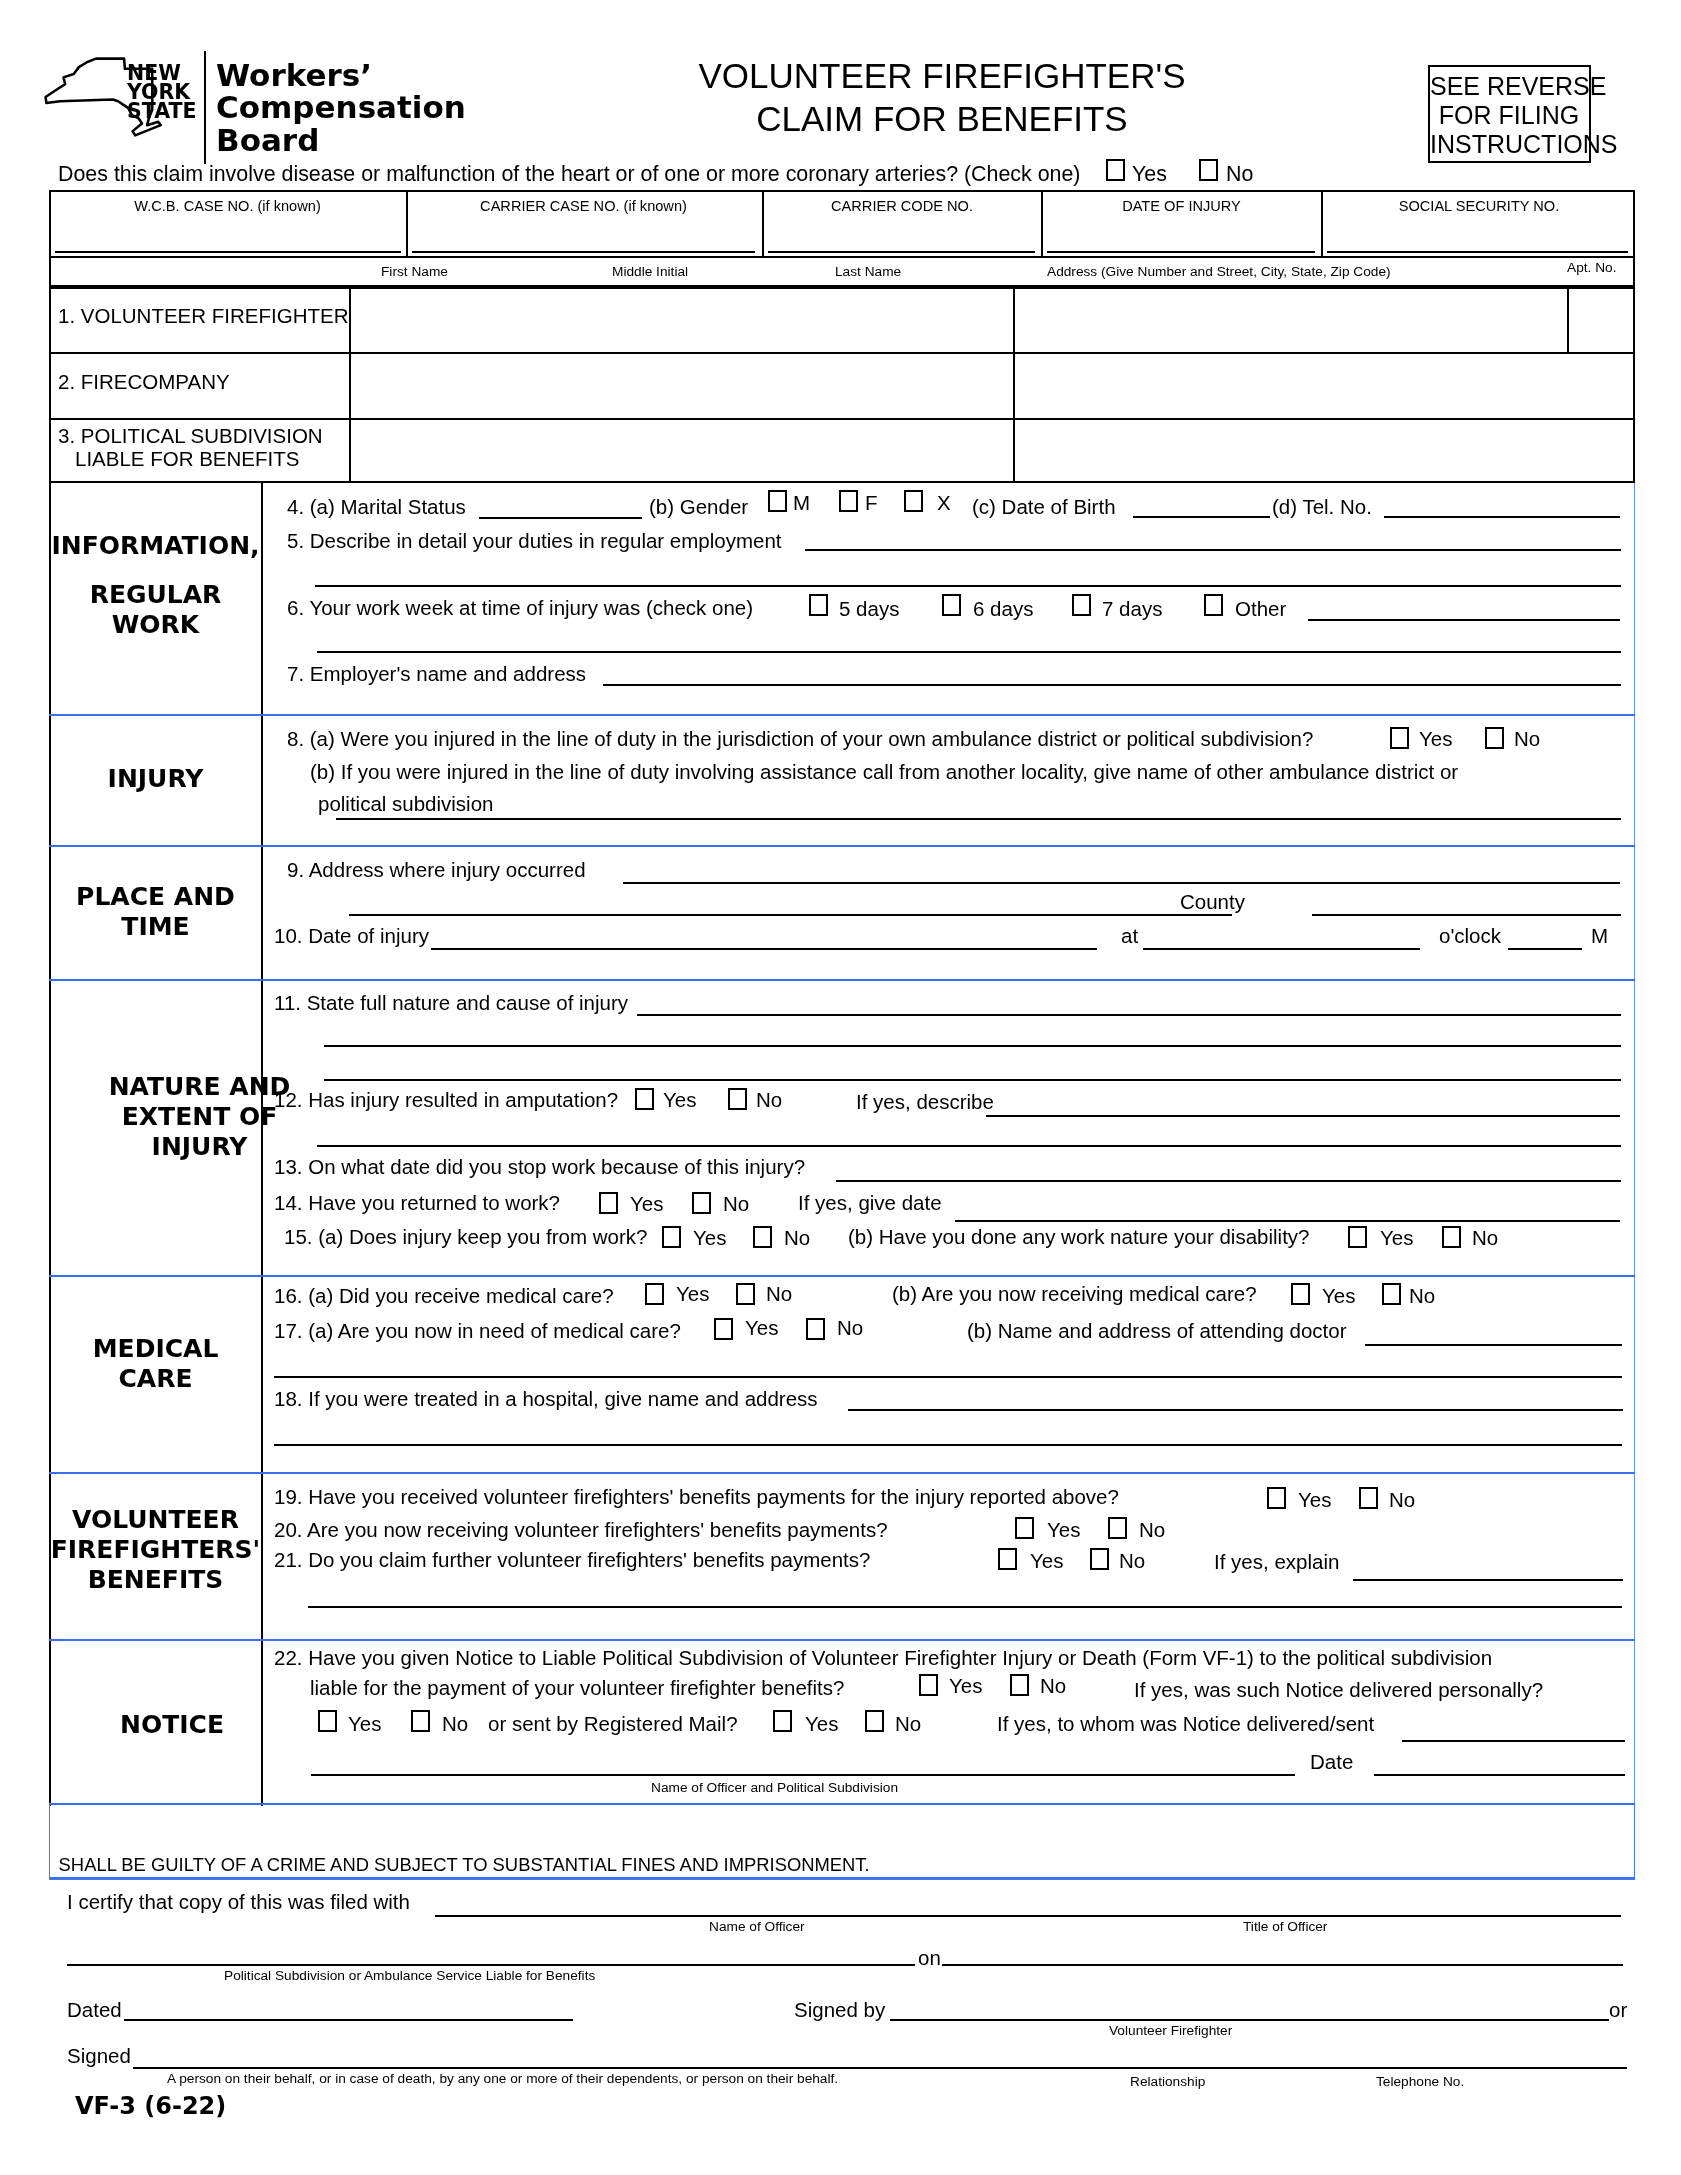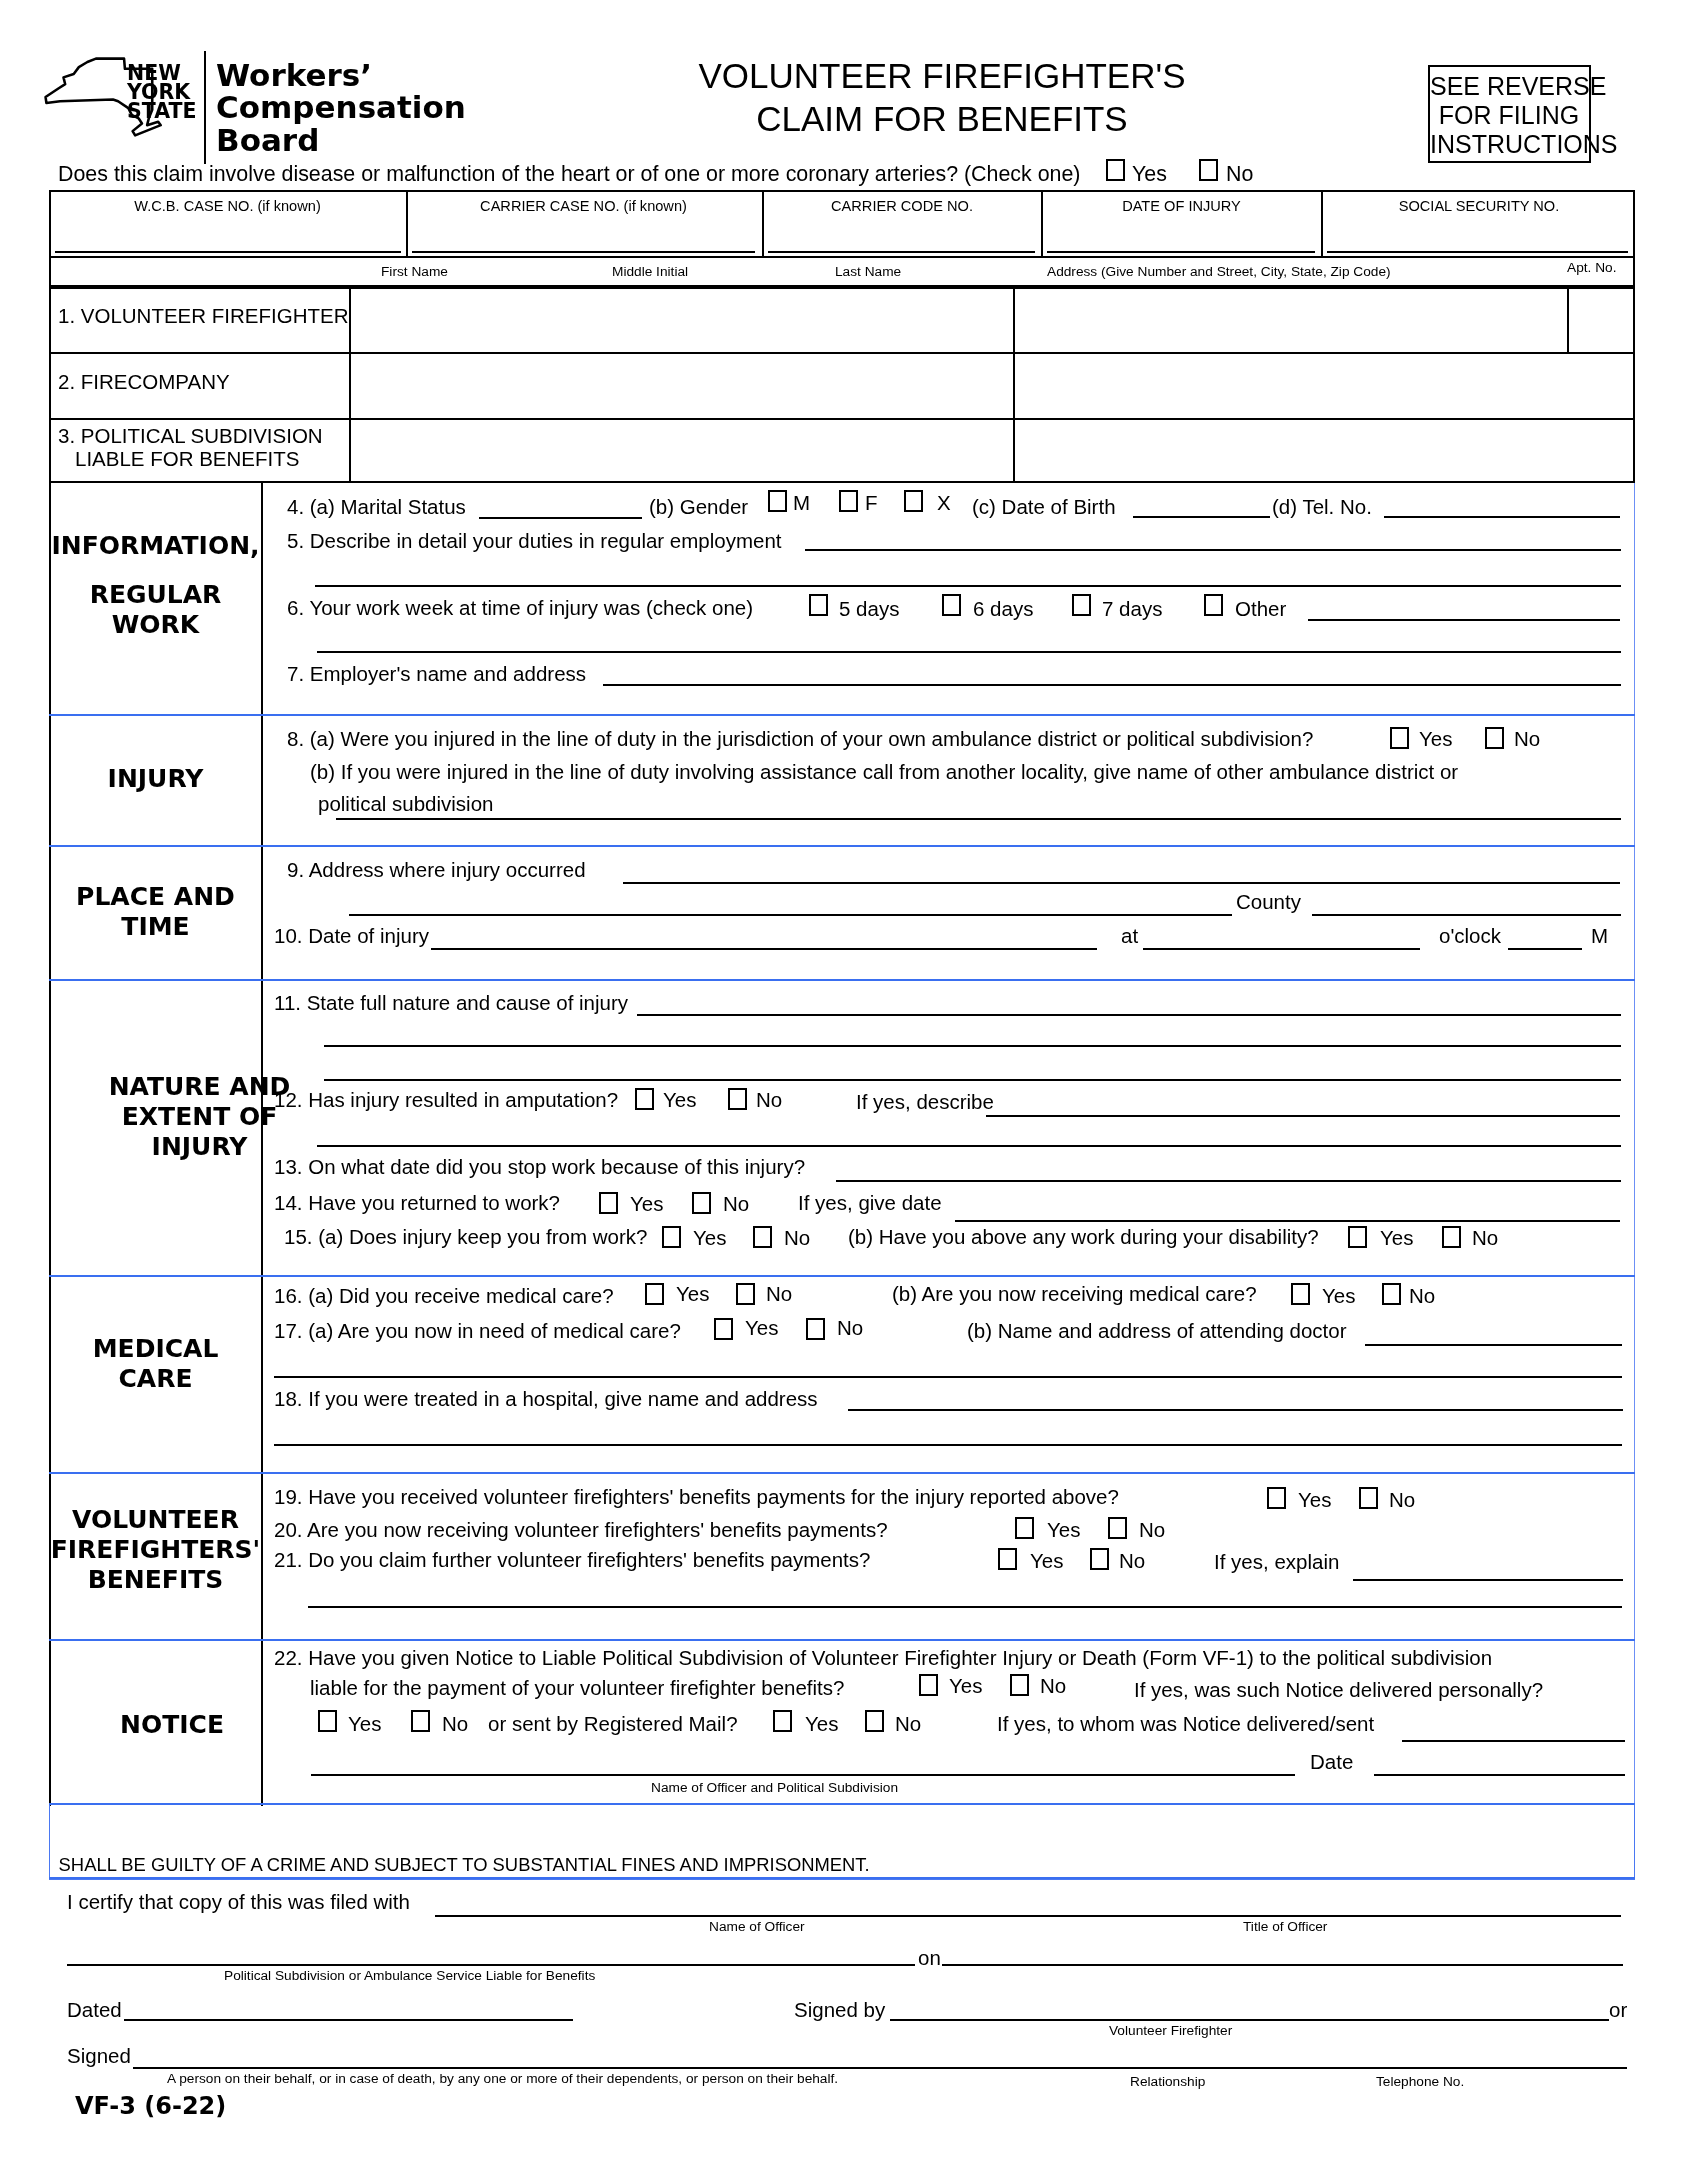--- a/index.html
+++ b/index.html
@@ -178,21 +178,21 @@
 <div class="t" style="left:1419px;top:729px;">Yes</div>
 <div class="cb" style="left:1485px;top:727px;"></div>
 <div class="t" style="left:1514px;top:729px;">No</div>
 <div class="t" style="left:310px;top:762px;">(b) If you were injured in the line of duty involving assistance call from another locality, give name of other ambulance district or</div>
 <div class="t" style="left:318px;top:794px;">political subdivision</div>
 <div class="line" style="left:336px;top:818px;width:1285px;"></div>
 
 <div class="t" style="left:287px;top:860px;">9. Address where injury occurred</div>
 <div class="line" style="left:623px;top:882px;width:997px;"></div>
 <div class="line" style="left:349px;top:914px;width:883px;"></div>
-<div class="t" style="left:1236px;top:892px;">County</div>
+<div class="t" style="left:1180px;top:892px;">County</div>
 <div class="line" style="left:1312px;top:914px;width:309px;"></div>
 <div class="t" style="left:274px;top:926px;">10. Date of injury</div>
 <div class="line" style="left:431px;top:948px;width:666px;"></div>
 <div class="t" style="left:1121px;top:926px;">at</div>
 <div class="line" style="left:1143px;top:948px;width:277px;"></div>
 <div class="t" style="left:1439px;top:926px;">o'clock</div>
 <div class="line" style="left:1508px;top:948px;width:74px;"></div>
 <div class="t" style="left:1591px;top:926px;">M</div>
 
 <div class="t" style="left:274px;top:993px;">11. State full nature and cause of injury</div>
@@ -218,21 +218,21 @@
 <div class="cb" style="left:692px;top:1192px;"></div>
 <div class="t" style="left:723px;top:1194px;">No</div>
 <div class="t" style="left:798px;top:1193px;">If yes, give date</div>
 <div class="line" style="left:955px;top:1220px;width:665px;"></div>
 
 <div class="t" style="left:284px;top:1227px;">15. (a) Does injury keep you from work?</div>
 <div class="cb" style="left:662px;top:1226px;"></div>
 <div class="t" style="left:693px;top:1228px;">Yes</div>
 <div class="cb" style="left:753px;top:1226px;"></div>
 <div class="t" style="left:784px;top:1228px;">No</div>
-<div class="t" style="left:848px;top:1227px;">(b) Have you above any work during your disability?</div>
+<div class="t" style="left:848px;top:1227px;">(b) Have you done any work nature your disability?</div>
 <div class="cb" style="left:1348px;top:1226px;"></div>
 <div class="t" style="left:1380px;top:1228px;">Yes</div>
 <div class="cb" style="left:1442px;top:1226px;"></div>
 <div class="t" style="left:1472px;top:1228px;">No</div>
 
 <div class="t" style="left:274px;top:1286px;">16. (a) Did you receive medical care?</div>
 <div class="cb" style="left:645px;top:1283px;"></div>
 <div class="t" style="left:676px;top:1284px;">Yes</div>
 <div class="cb" style="left:736px;top:1283px;"></div>
 <div class="t" style="left:766px;top:1284px;">No</div>

